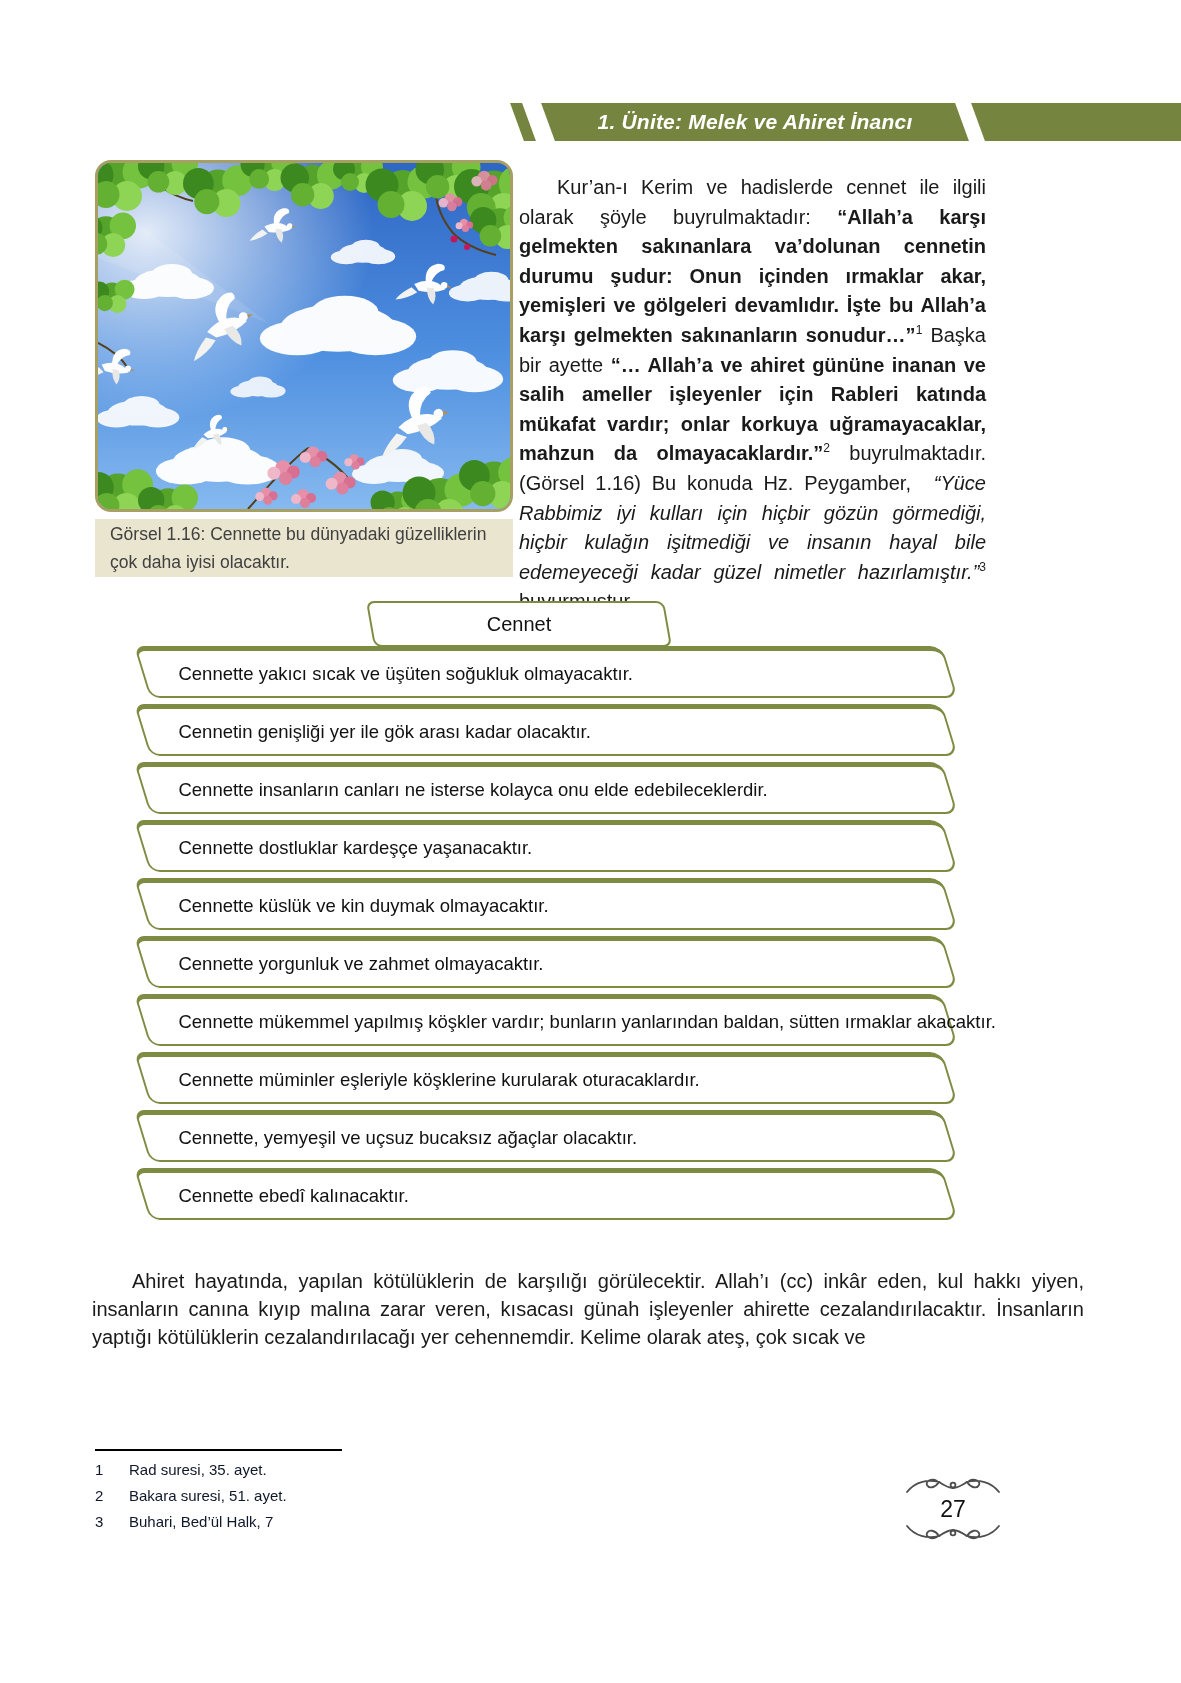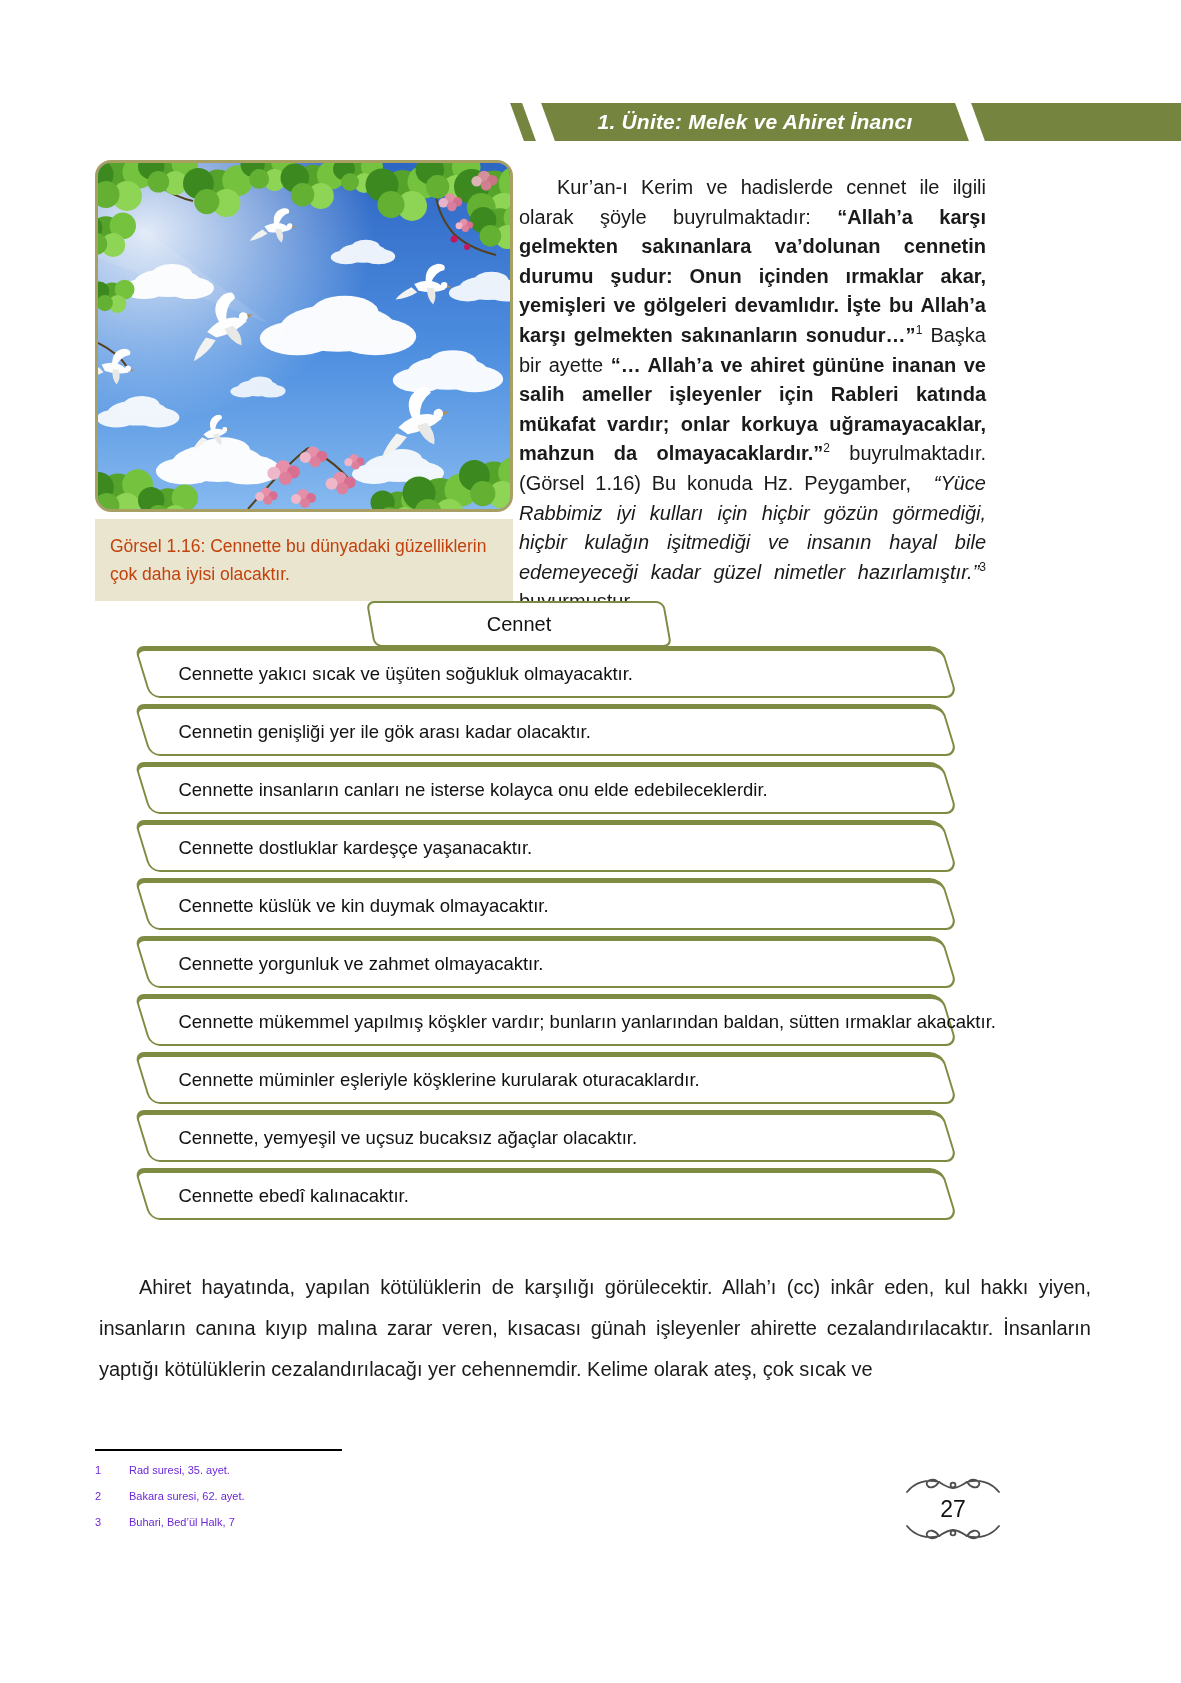--- a/index.html
+++ b/index.html
@@ -19,21 +19,21 @@
     letter-spacing:.2px; white-space:nowrap;
   }
   
   .figure{
     position:absolute; left:95px; top:160px; width:418px; height:352px; box-sizing:border-box;
     border:3px solid var(--figure_border,#a89f63); border-radius:16px; overflow:hidden; background:#4e8fe0;
   }
   .figure svg{display:block;}
   .caption{
     position:absolute; left:95px; top:519px; width:418px; box-sizing:border-box;
-    background:var(--caption_bg,#eae5cf); padding:13px 15px; font-size:17.5px; line-height:28px; color:#c2410c;
+    background:var(--caption_bg,#eae5cf); padding:1px 15px; font-size:17.5px; line-height:28px; color:#404040;
   }
   
   .intro{
     position:absolute; left:519px; top:153px; width:467px;
     font-size:20px; line-height:29.6px; text-align:justify; text-indent:38px;
   }
   .intro b{font-weight:bold;}
   .intro i{font-style:italic;margin-left:12px;}
   .intro sup{font-size:12px; line-height:0;}
   
@@ -50,26 +50,26 @@
     position:absolute; left:142px; width:808px; height:52px; box-sizing:border-box;
     background:#fff; border:2.5px solid var(--diagram_border,#7e8c43); border-top-width:5px;
     border-radius:10px 12px 12px 10px; transform:skewX(17deg); z-index:2;
   }
   .dg-item .txt{
     position:absolute; inset:0; display:flex; align-items:center; padding-left:34px;
     transform:skewX(-17deg); font-size:18.5px; color:#111; white-space:nowrap;
   }
   
   .closing{
-    position:absolute; left:99px; top:1247px; width:992px;
-    font-size:20px; line-height:41px; text-align:justify; text-indent:40px;
+    position:absolute; left:92px; top:1247px; width:992px;
+    font-size:20px; line-height:28px; text-align:justify; text-indent:40px;
   }
   
   .fnrule{position:absolute; left:95px; top:1449px; width:247px; border-top:2px solid #000;}
-  .fnotes{position:absolute; left:95px; top:1457px; font-size:11px; line-height:26px; color:#6d28d9;}
+  .fnotes{position:absolute; left:95px; top:1457px; font-size:15px; line-height:26px; color:#0f172a;}
   .fnote .num{display:inline-block; width:34px;}
   
   .orn{position:absolute; left:903px; top:1476px; width:100px; text-align:center;}
   .orn svg{display:block; margin:0 auto;}
   .pageno{font-size:23px; color:#111; line-height:26px;}
 </style>
 </head>
 <body>
 
 <div class="page">
@@ -218,21 +218,21 @@
     </div>
   <div class="dg-item" style="top:1168px">
       <span class="txt">Cennette ebedî kalınacaktır.</span>
     </div>
 
   <p class="closing">Ahiret hayatında, yapılan kötülüklerin de karşılığı görülecektir. Allah’ı (cc) inkâr eden, kul hakkı yiyen, insanların canına kıyıp malına zarar veren, kısacası günah işleyenler ahirette cezalandırılacaktır. İnsanların yaptığı kötülüklerin cezalandırılacağı yer cehennemdir. Kelime olarak ateş, çok sıcak ve</p>
 
   <div class="fnrule"></div>
   <div class="fnotes">
     <div class="fnote"><span class="num">1</span><span>Rad suresi, 35. ayet.</span></div>
-    <div class="fnote"><span class="num">2</span><span>Bakara suresi, 62. ayet.</span></div>
+    <div class="fnote"><span class="num">2</span><span>Bakara suresi, 51. ayet.</span></div>
     <div class="fnote"><span class="num">3</span><span>Buhari, Bed’ül Halk, 7</span></div>
   </div>
 
   <div class="orn">
     <svg width="0" height="0" style="position:absolute">
       <defs>
         <g id="flr" stroke="#4d4d4d" stroke-width="1.8" fill="none" stroke-linecap="round">
           <path d="M2,16 C10,6 22,3 34,6 C30,12 24,13 22,9 C20,5 27,2 32,5"></path>
           <path d="M34,6 C40,10 44,12 48,12"></path>
           <path d="M94,16 C86,6 74,3 62,6 C66,12 72,13 74,9 C76,5 69,2 64,5"></path>

